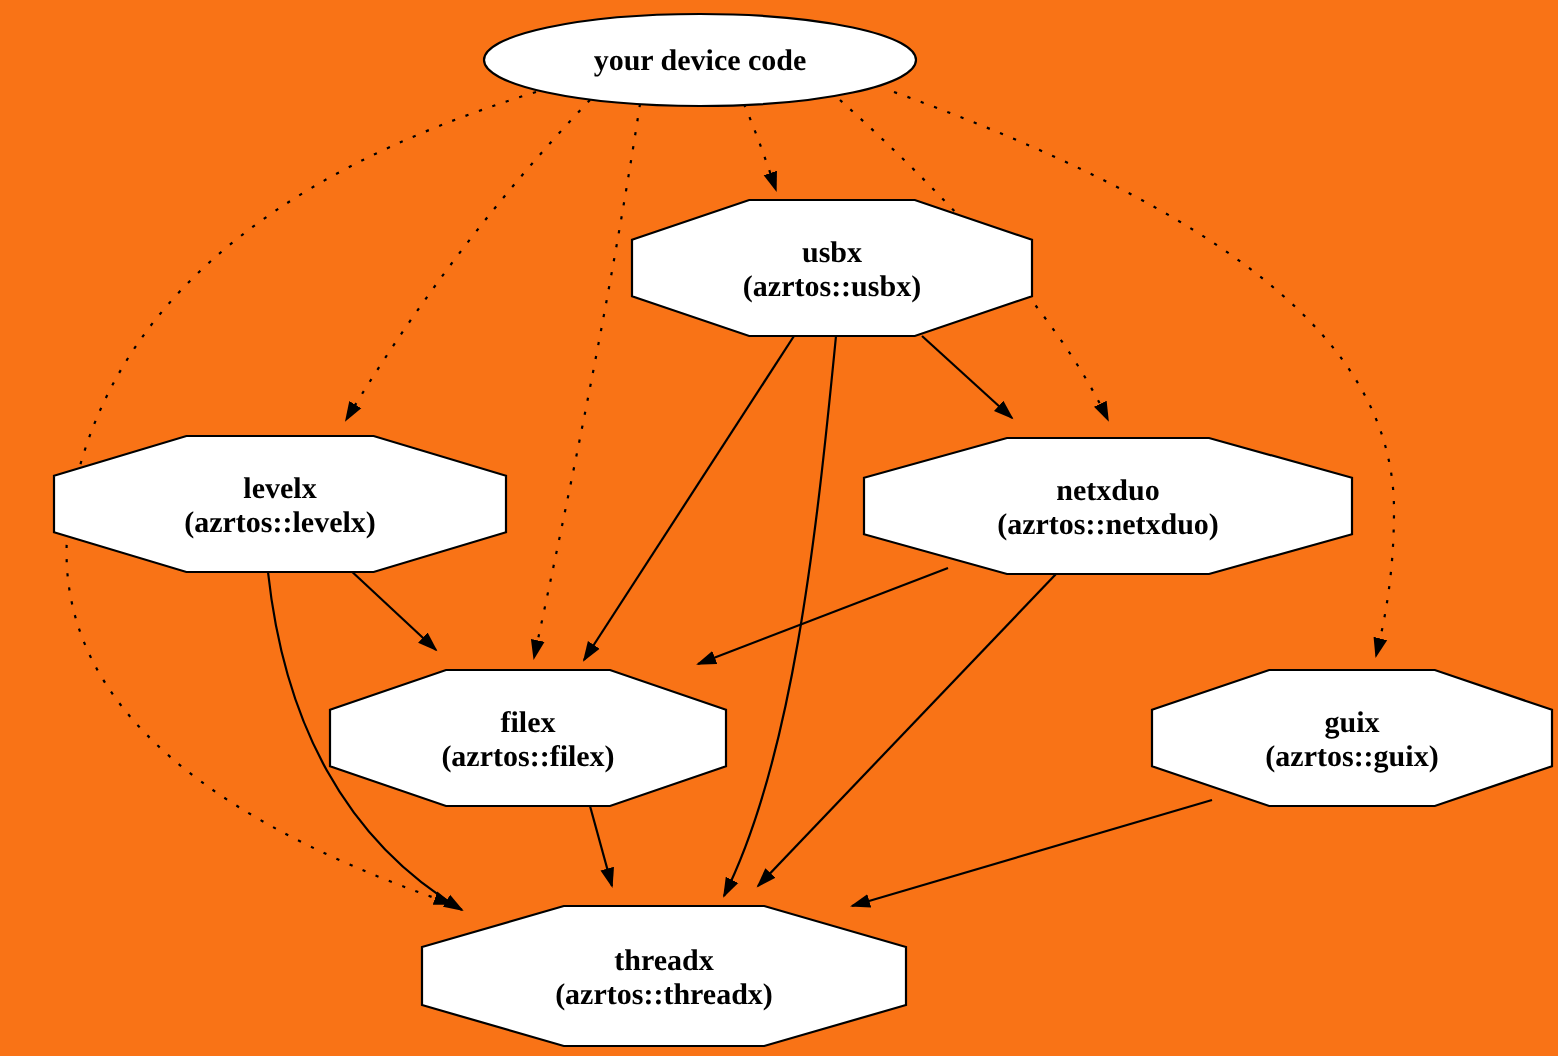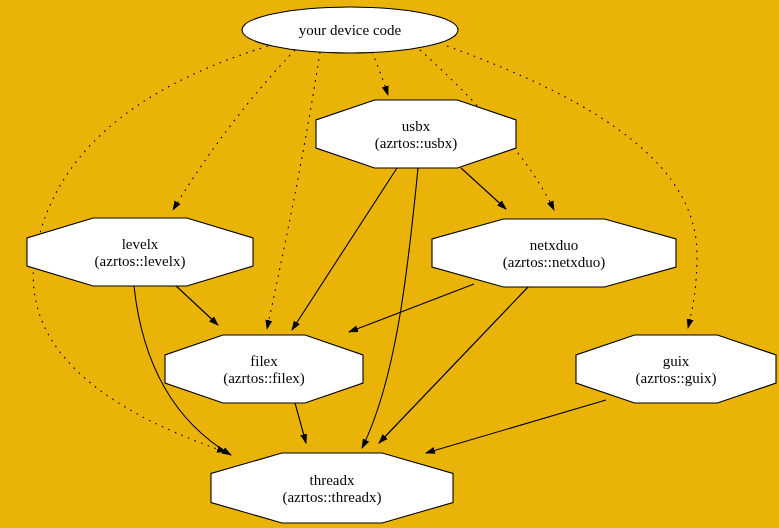--- a/index.html
+++ b/index.html
@@ -3,23 +3,24 @@
 <meta charset="utf-8">
 <style>
   html, body {
     margin: 0;
     padding: 0;
     background: #ffffff;
   }
   .canvas-wrap {
     width: 779px;
     height: 528px;
-    background: #eab308;
+    background: #f97316;
     position: relative;
     overflow: hidden;
+    font-weight: bold;
   }
   svg {
     display: block;
     font-family: "Liberation Serif", "DejaVu Serif", serif;
   }
   .edge {
     fill: none;
     stroke: #000000;
     stroke-width: 1.1;
   }

